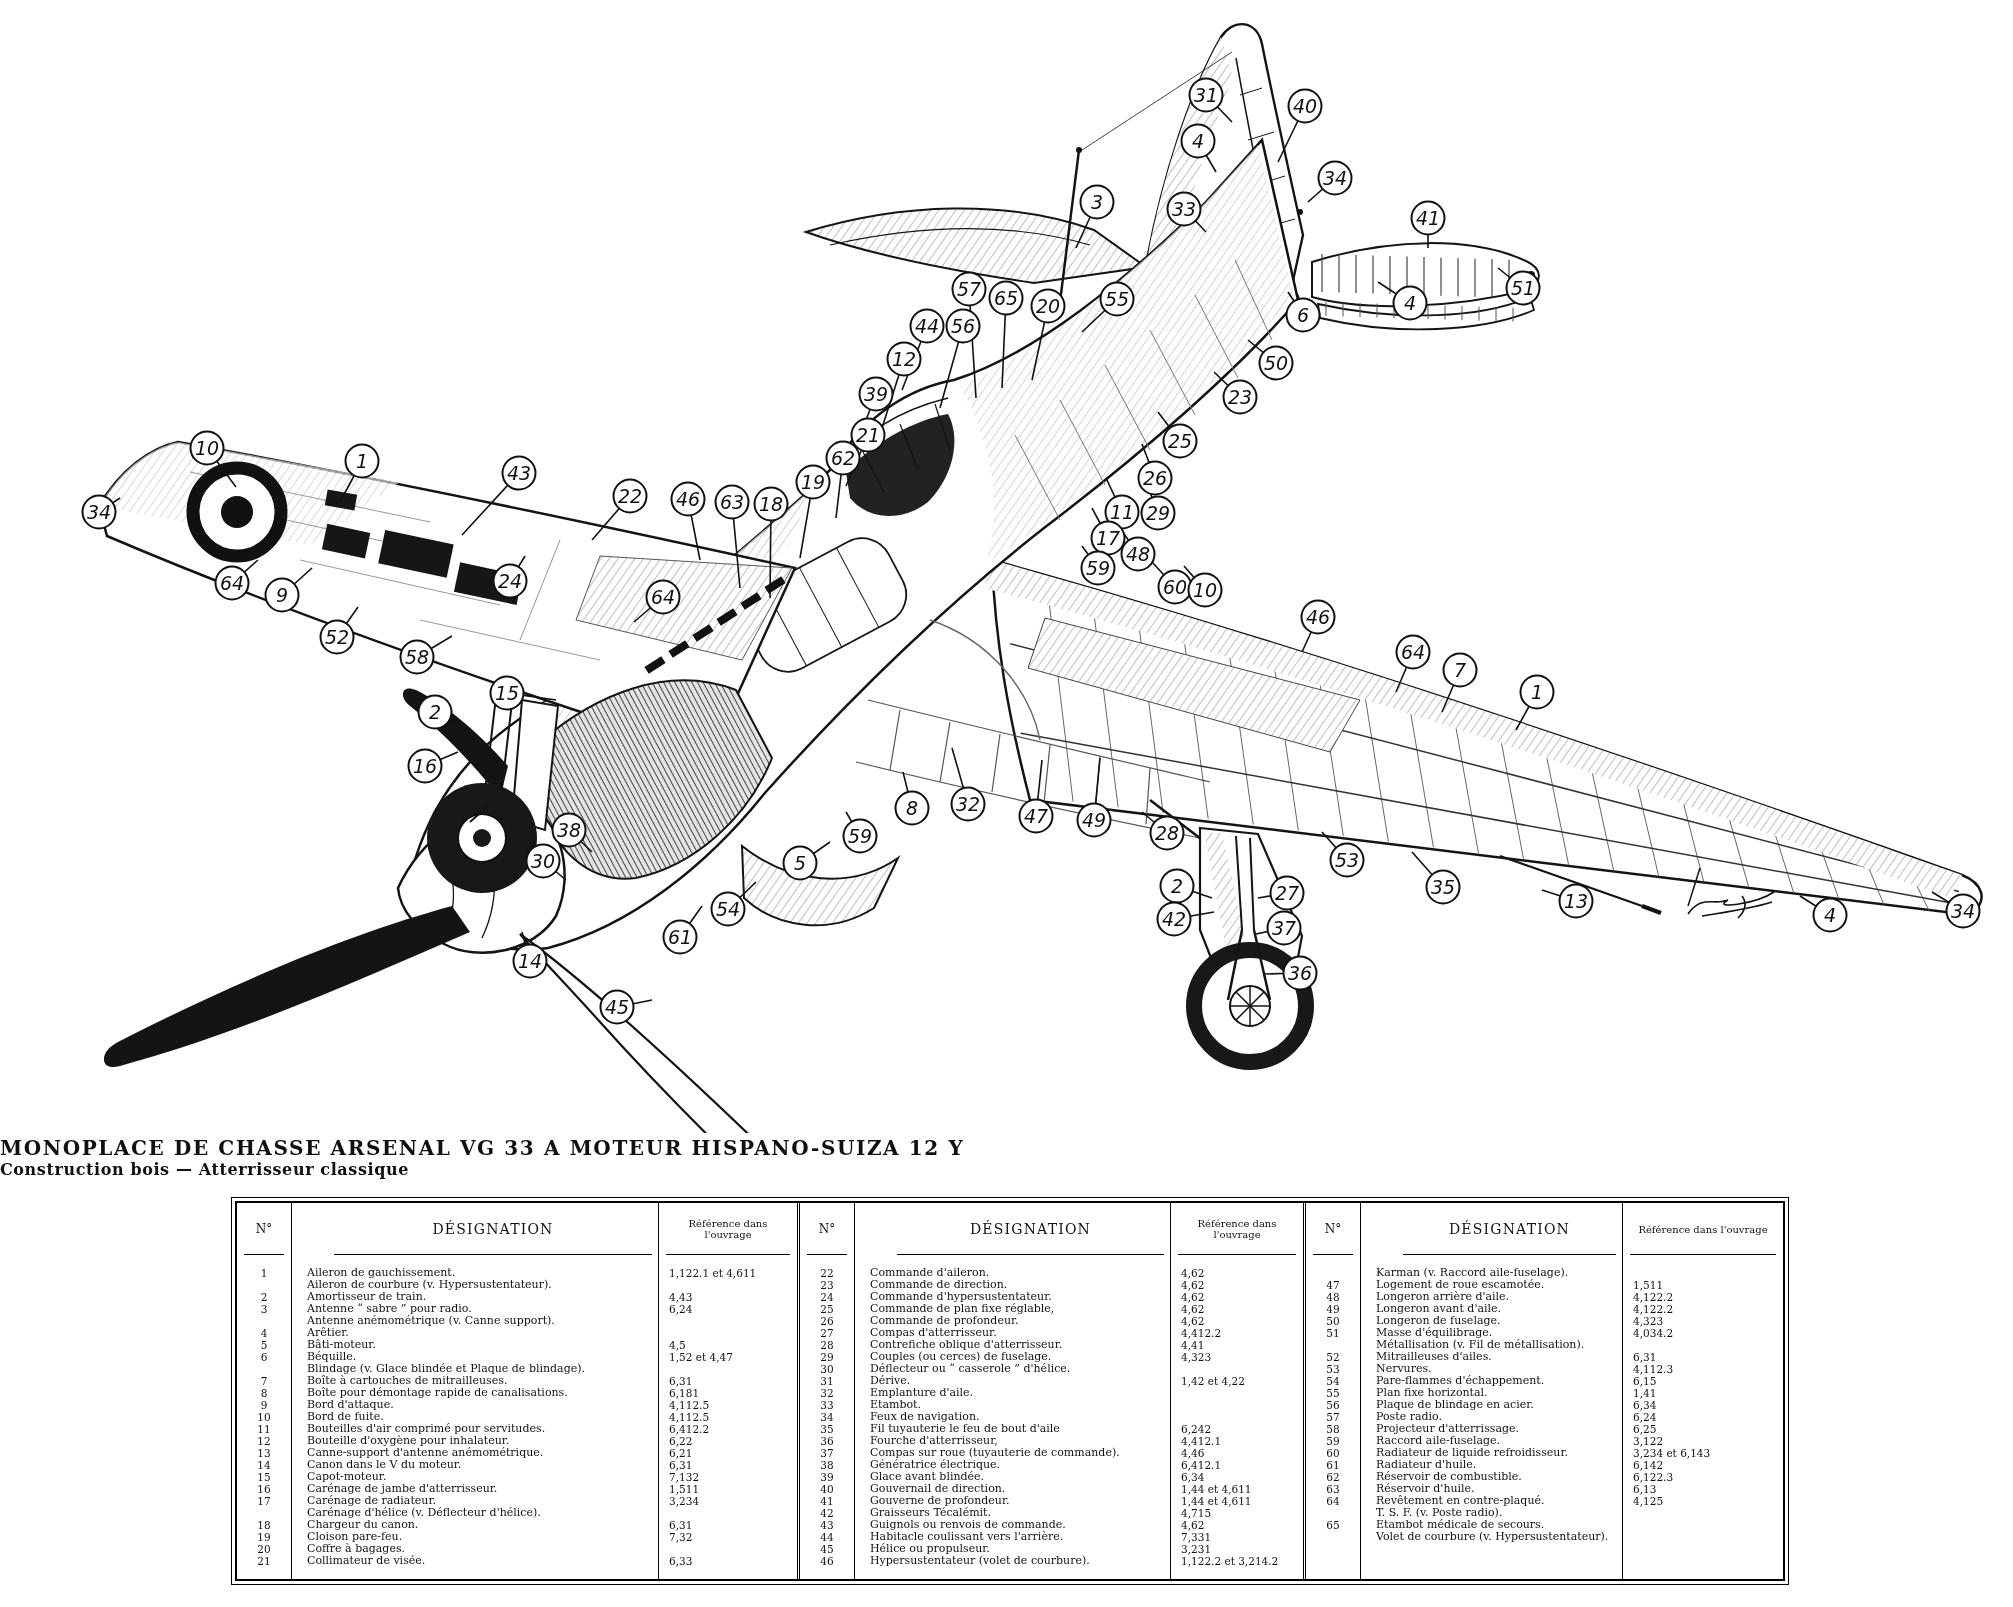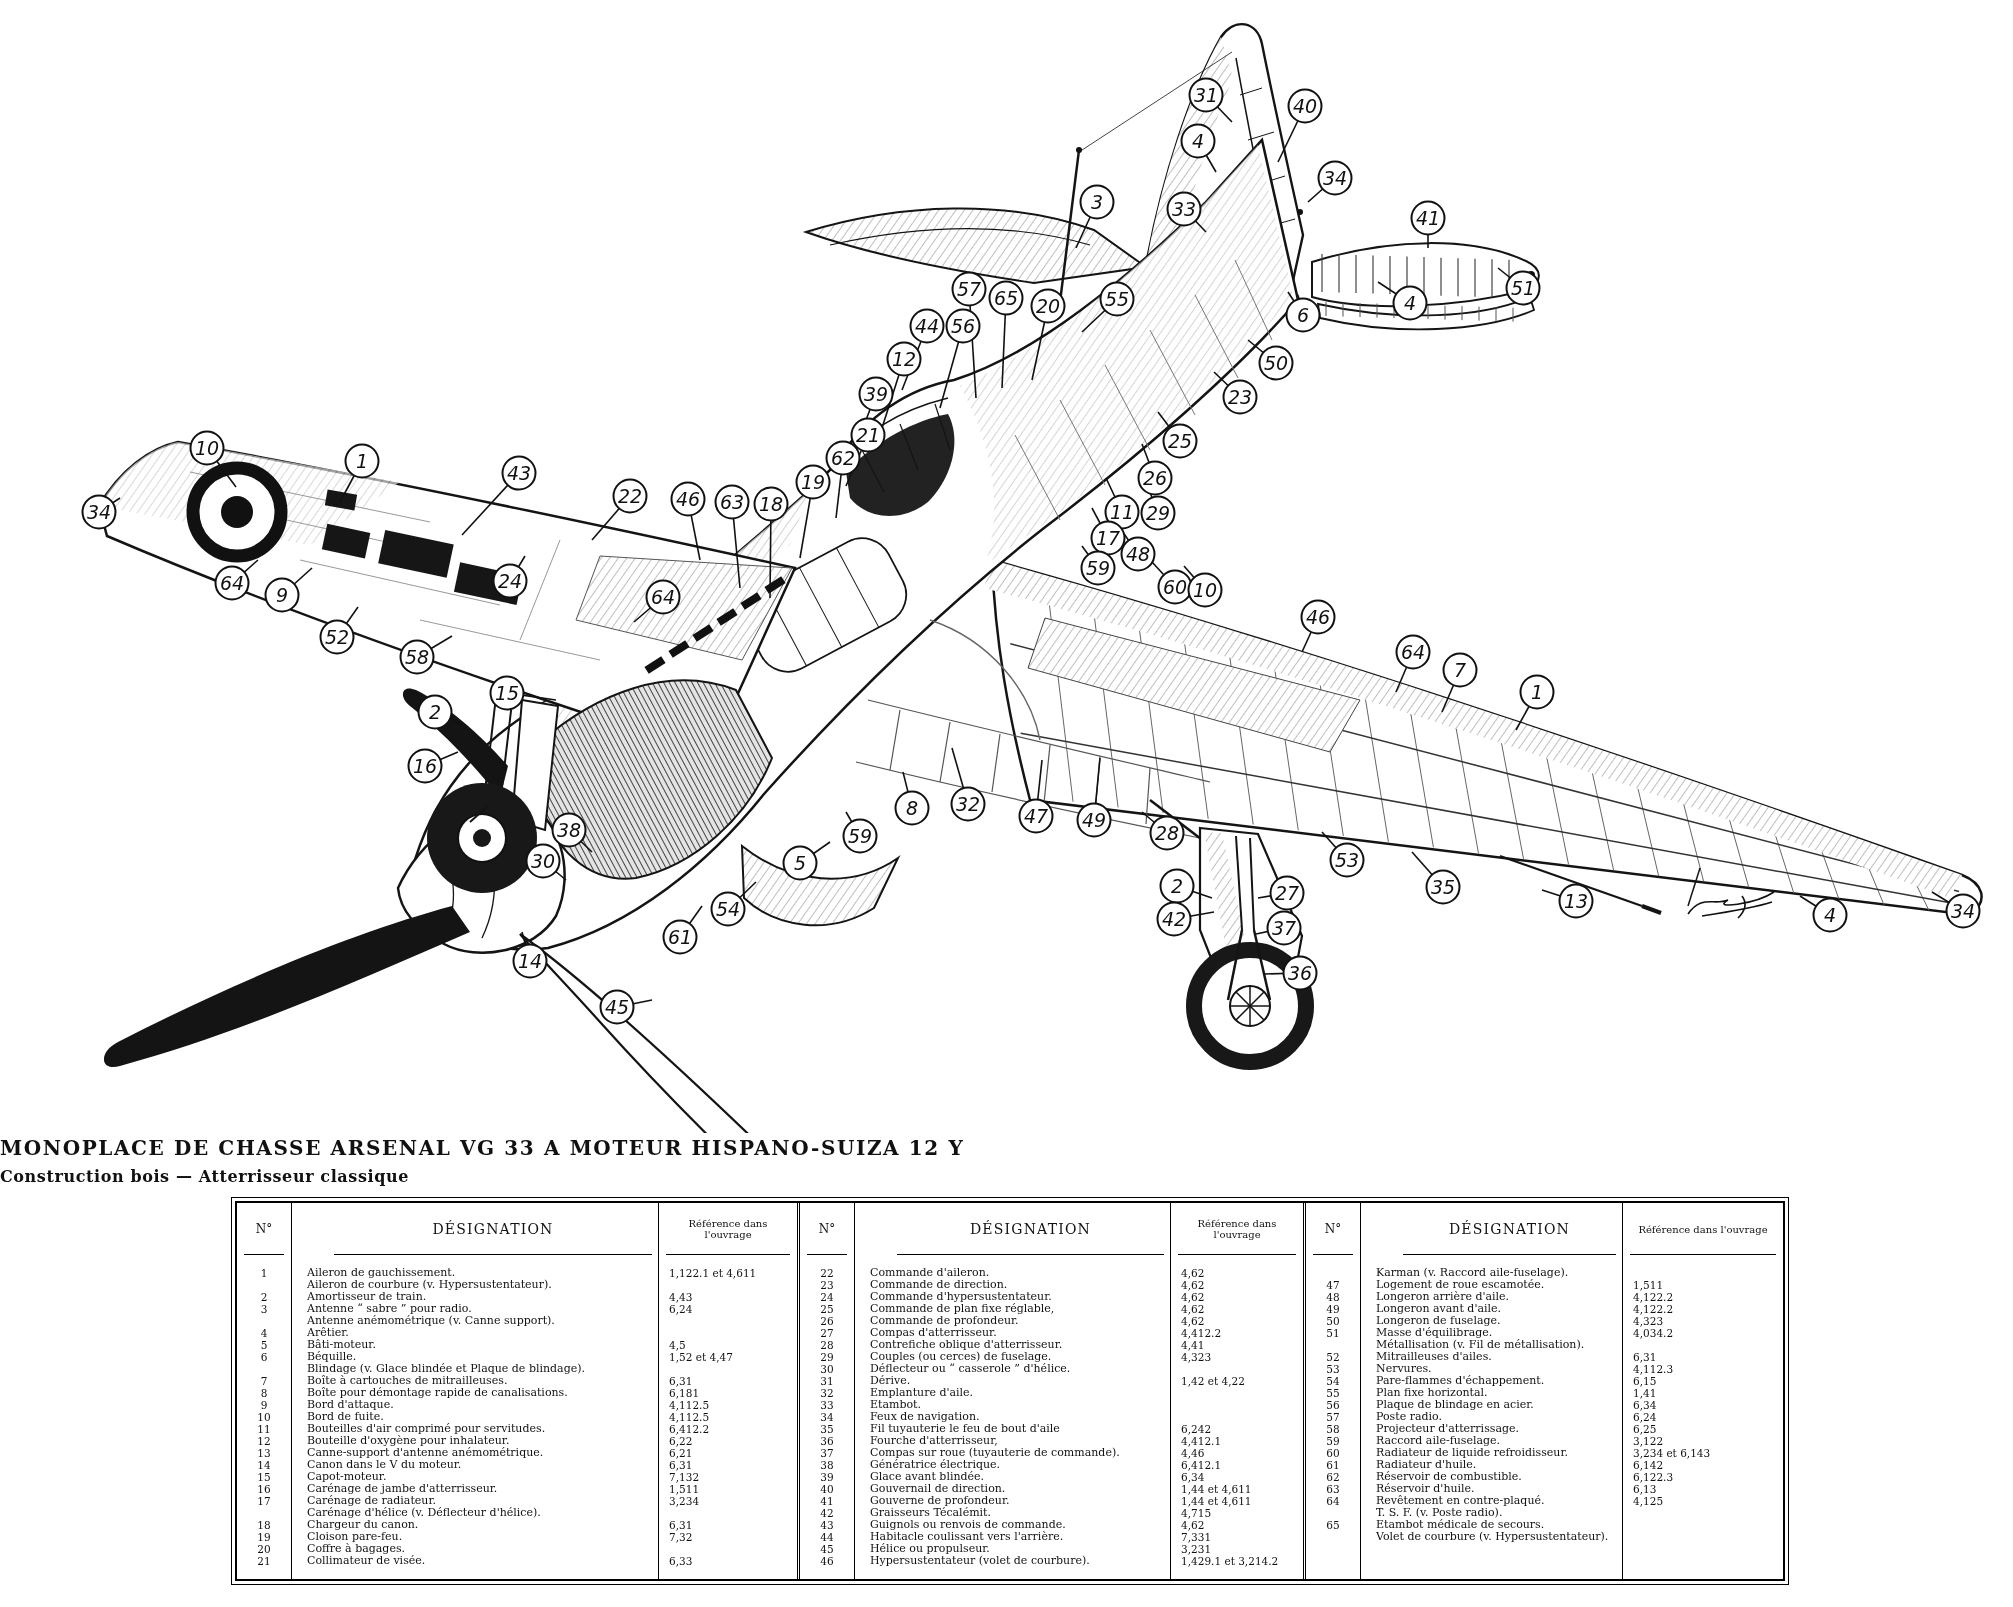--- a/index.html
+++ b/index.html
@@ -1,21 +1,21 @@
 <!DOCTYPE html>
 <html><head>
 <meta charset="utf-8">
 <style>
   html,body{margin:0;padding:0;background:#fff;}
   body{width:2013px;height:1607px;position:relative;font-family:"DejaVu Serif",serif;color:#111;}
   .canvas{position:absolute;inset:0;background:#fff;overflow:hidden;}
   #diagram{position:absolute;left:0;top:0;}
   .title-block{position:absolute;left:0;top:1136px;width:100%;text-align:left;}
   .t1{font-size:20px;font-weight:bold;letter-spacing:1.6px;}
-  .t2{font-size:16px;font-weight:bold;letter-spacing:.6px;margin-top:7px;}
+  .t2{font-size:16px;font-weight:bold;letter-spacing:.6px;}
   .table-outer{position:absolute;left:231px;top:1197px;width:1558px;height:388px;
     border:1.5px solid #000;padding:3px;box-sizing:border-box;background:#fff;}
   .table-inner{border:2.5px solid #000;width:100%;height:100%;box-sizing:border-box;display:flex;}
   .group{position:relative;height:100%;box-sizing:border-box;}
   .group+.group{border-left:3px double #000;}
   .group1{width:560px;--num:54px;--ref:138px;}
   .group2{width:506px;--num:54px;--ref:132px;}
   .group3{flex:1;--num:54px;--ref:160px;}
   .ghead{display:grid;grid-template-columns:var(--num) 1fr var(--ref);height:52px;}
   .hcell{position:relative;display:flex;align-items:center;justify-content:center;text-align:center;}
@@ -908,21 +908,21 @@
               <div class="cell-r">7,331</div>
             </div>
             <div class="lrow">
               <div class="cell-n">45</div>
               <div class="cell-d">Hélice ou propulseur.</div>
               <div class="cell-r">3,231</div>
             </div>
             <div class="lrow">
               <div class="cell-n">46</div>
               <div class="cell-d">Hypersustentateur (volet de courbure).</div>
-              <div class="cell-r">1,429.1 et 3,214.2</div>
+              <div class="cell-r">1,122.2 et 3,214.2</div>
             </div>
           </div>
       </section>
 
       <section class="group group3">
         <div class="ghead">
           <div class="hcell h-num">N°</div>
           <div class="hcell h-des">DÉSIGNATION</div>
           <div class="hcell h-ref">Référence dans l'ouvrage</div>
         </div>

